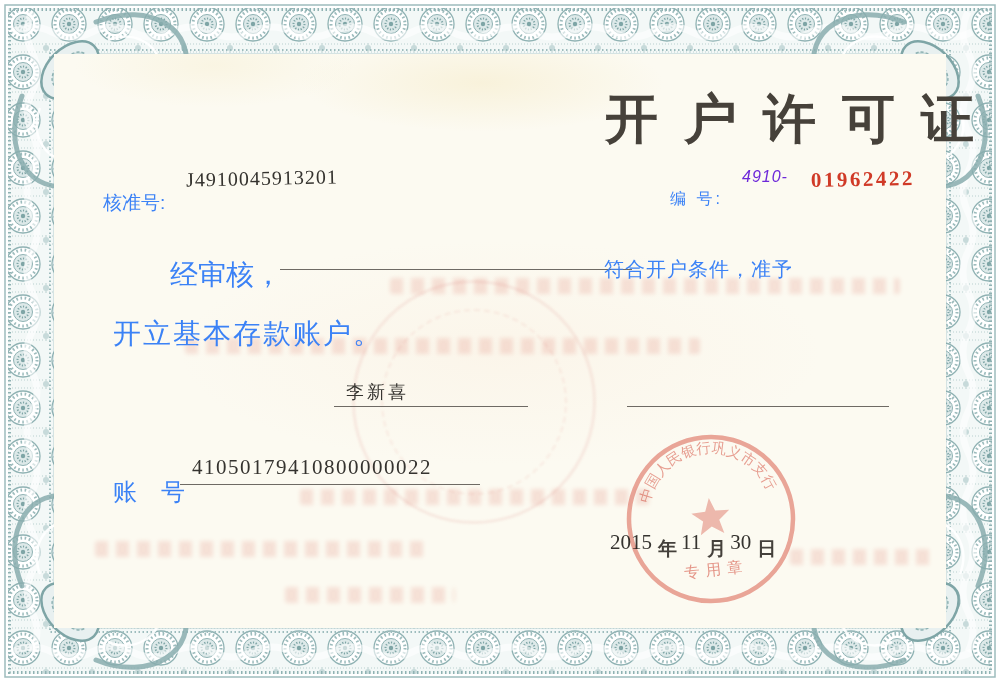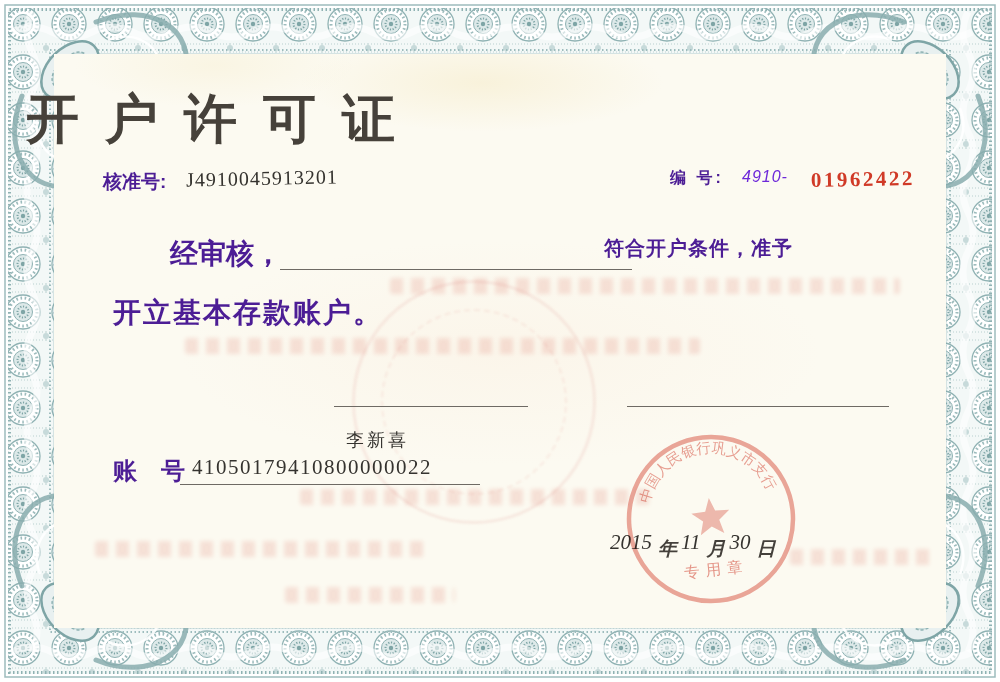--- a/index.html
+++ b/index.html
@@ -12,44 +12,44 @@
     background:
       radial-gradient(ellipse 260px 70px at 48% 5%, rgba(240,223,168,.30), transparent 70%),
       radial-gradient(ellipse 200px 60px at 18% 2%, rgba(240,225,170,.20), transparent 70%),
       radial-gradient(ellipse 430px 150px at 50% 52%, rgba(246,216,190,.14), transparent 75%),
       #fcfaf1;
   }
   .border-svg{position:absolute;left:0;top:0;}
   
   .abs{position:absolute;white-space:nowrap;}
   .title{
-    left:0;right:0;top:84px;text-align:left;
+    left:0;right:0;top:84px;text-align:right;
     font-family:"DejaVu Serif",serif;font-weight:700;font-size:53px;
     letter-spacing:26px;padding-left:26px;color:#46413a;
   }
-  .lbl{color:#4c1d95;font-weight:700;}
+  .lbl{color:#3b82f6;font-weight:400;margin-top:21px;}
   .val{font-family:"Liberation Serif",serif;color:#35332f;}
   .approval-label{left:103px;top:169px;font-size:19px;}
   .approval-value{left:186px;top:167px;font-size:20px;letter-spacing:1px;transform:rotate(-1.2deg);}
   .serial-label{left:670px;top:168px;font-size:16px;letter-spacing:3px;}
   .serial-prefix{left:742px;top:168px;font-size:16px;letter-spacing:1px;color:#6d28d9;font-style:italic;}
   .serial-value{left:811px;top:167px;font-size:21px;font-family:"Liberation Serif",serif;
     font-weight:700;color:#d03a27;letter-spacing:2.5px;transform:rotate(-1deg);}
   .body-prefix{left:170px;top:235px;font-size:28px;}
   .company-name{left:288px;top:242px;font-size:19px;letter-spacing:1px;}
   .body-suffix{left:604px;top:235px;font-size:20px;letter-spacing:1px;}
   .body-line2{left:113px;top:294px;font-size:28px;letter-spacing:2px;}
   .legal-label{left:112px;top:376px;font-size:24px;}
-  .legal-value{left:346px;top:380px;font-size:18px;letter-spacing:3px;margin-top:48px;}
+  .legal-value{left:346px;top:380px;font-size:18px;letter-spacing:3px;}
   .bank-label{left:534px;top:376px;font-size:24px;letter-spacing:1px;}
   .bank-value{left:632px;top:380px;font-size:20px;letter-spacing:1.5px;}
   .account-label{left:113px;top:455px;font-size:24px;}
   .account-value{left:192px;top:455px;font-size:21px;letter-spacing:1.5px;font-family:Liberation Serif, serif;}
   .authority-label{left:617px;top:508px;font-size:20px;letter-spacing:1px;}
-  .issue-date{left:610px;top:536px;font-size:19px;color:#44403b;font-style:italic;}
+  .issue-date{left:610px;top:536px;font-size:19px;color:#44403b;}
   .issue-date .num{font-family:"Liberation Serif",serif;font-size:21px;color:#35332f;
     position:relative;top:-6px;}
   .issue-date .unit{font-weight:600;margin:0 4px 0 6px;}
   .rule{position:absolute;height:0;border-bottom:1.4px solid #6e6a64;}
   .rule-company{left:280px;top:269px;width:352px;}
   .rule-legal{left:334px;top:406px;width:194px;}
   .rule-bank{left:627px;top:406px;width:262px;}
   .rule-account{left:180px;top:484px;width:300px;}
   
   .wm{position:absolute;height:16px;border-radius:3px;opacity:.32;filter:blur(2.2px);

